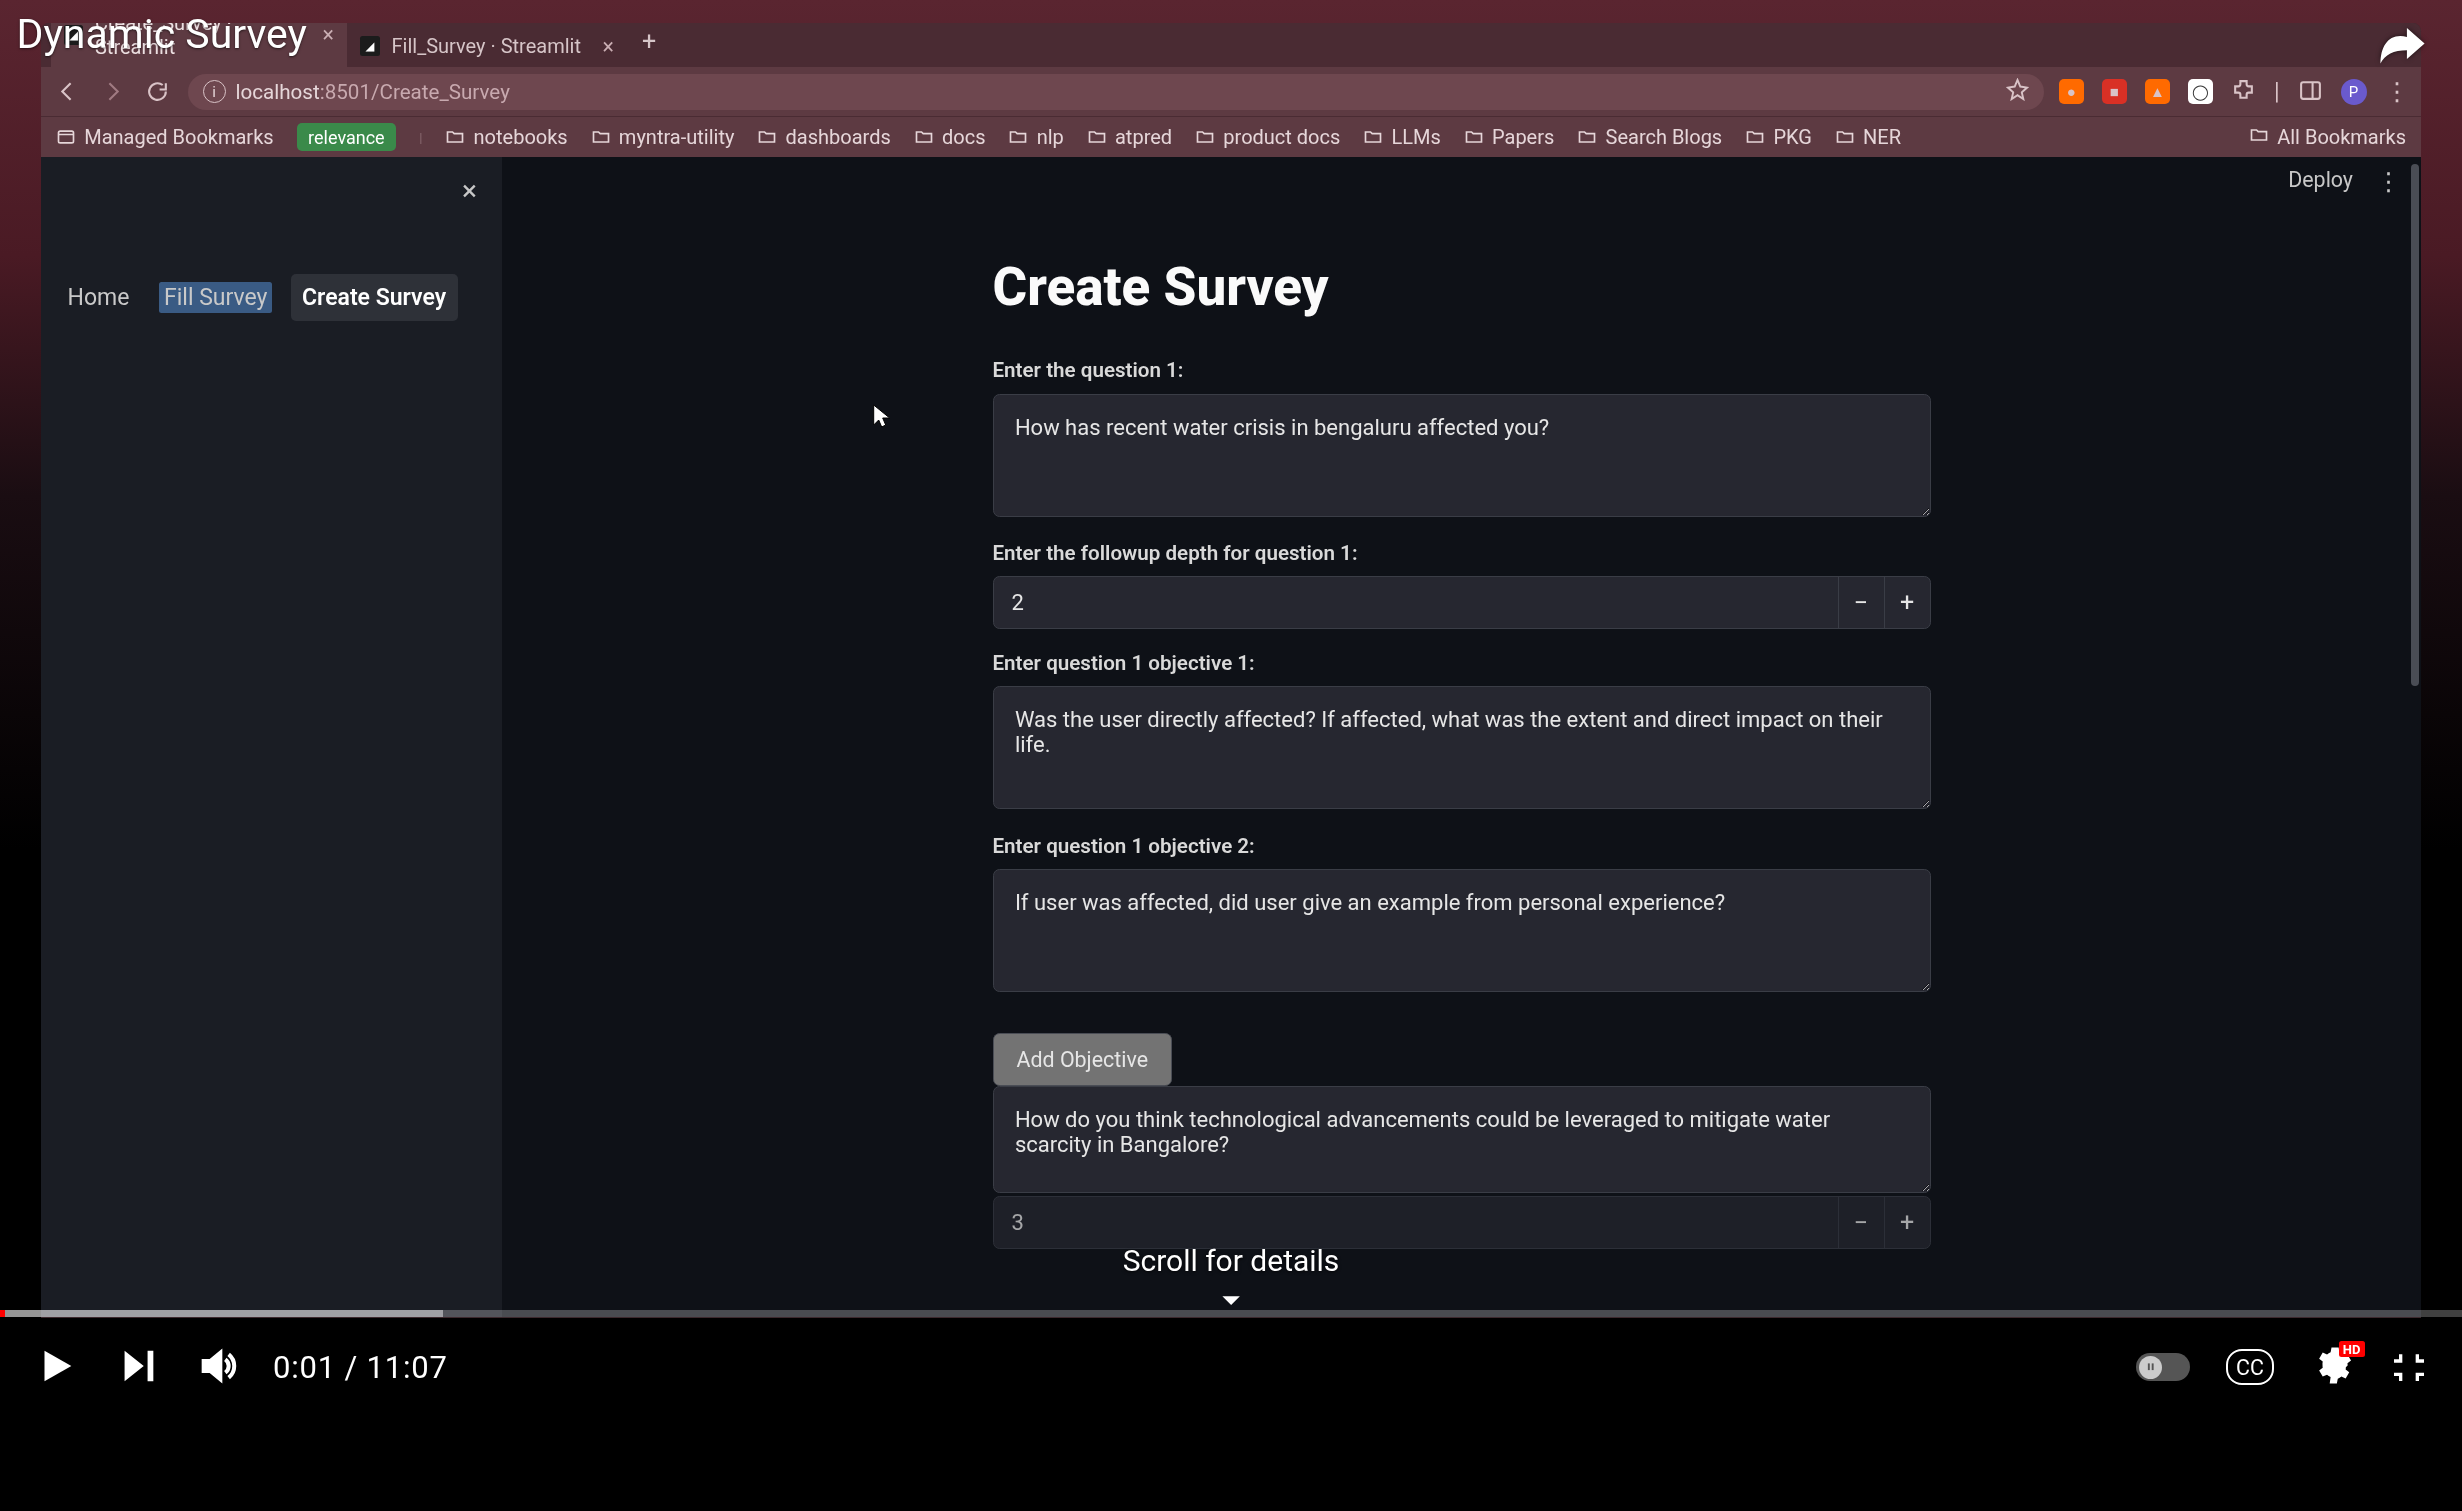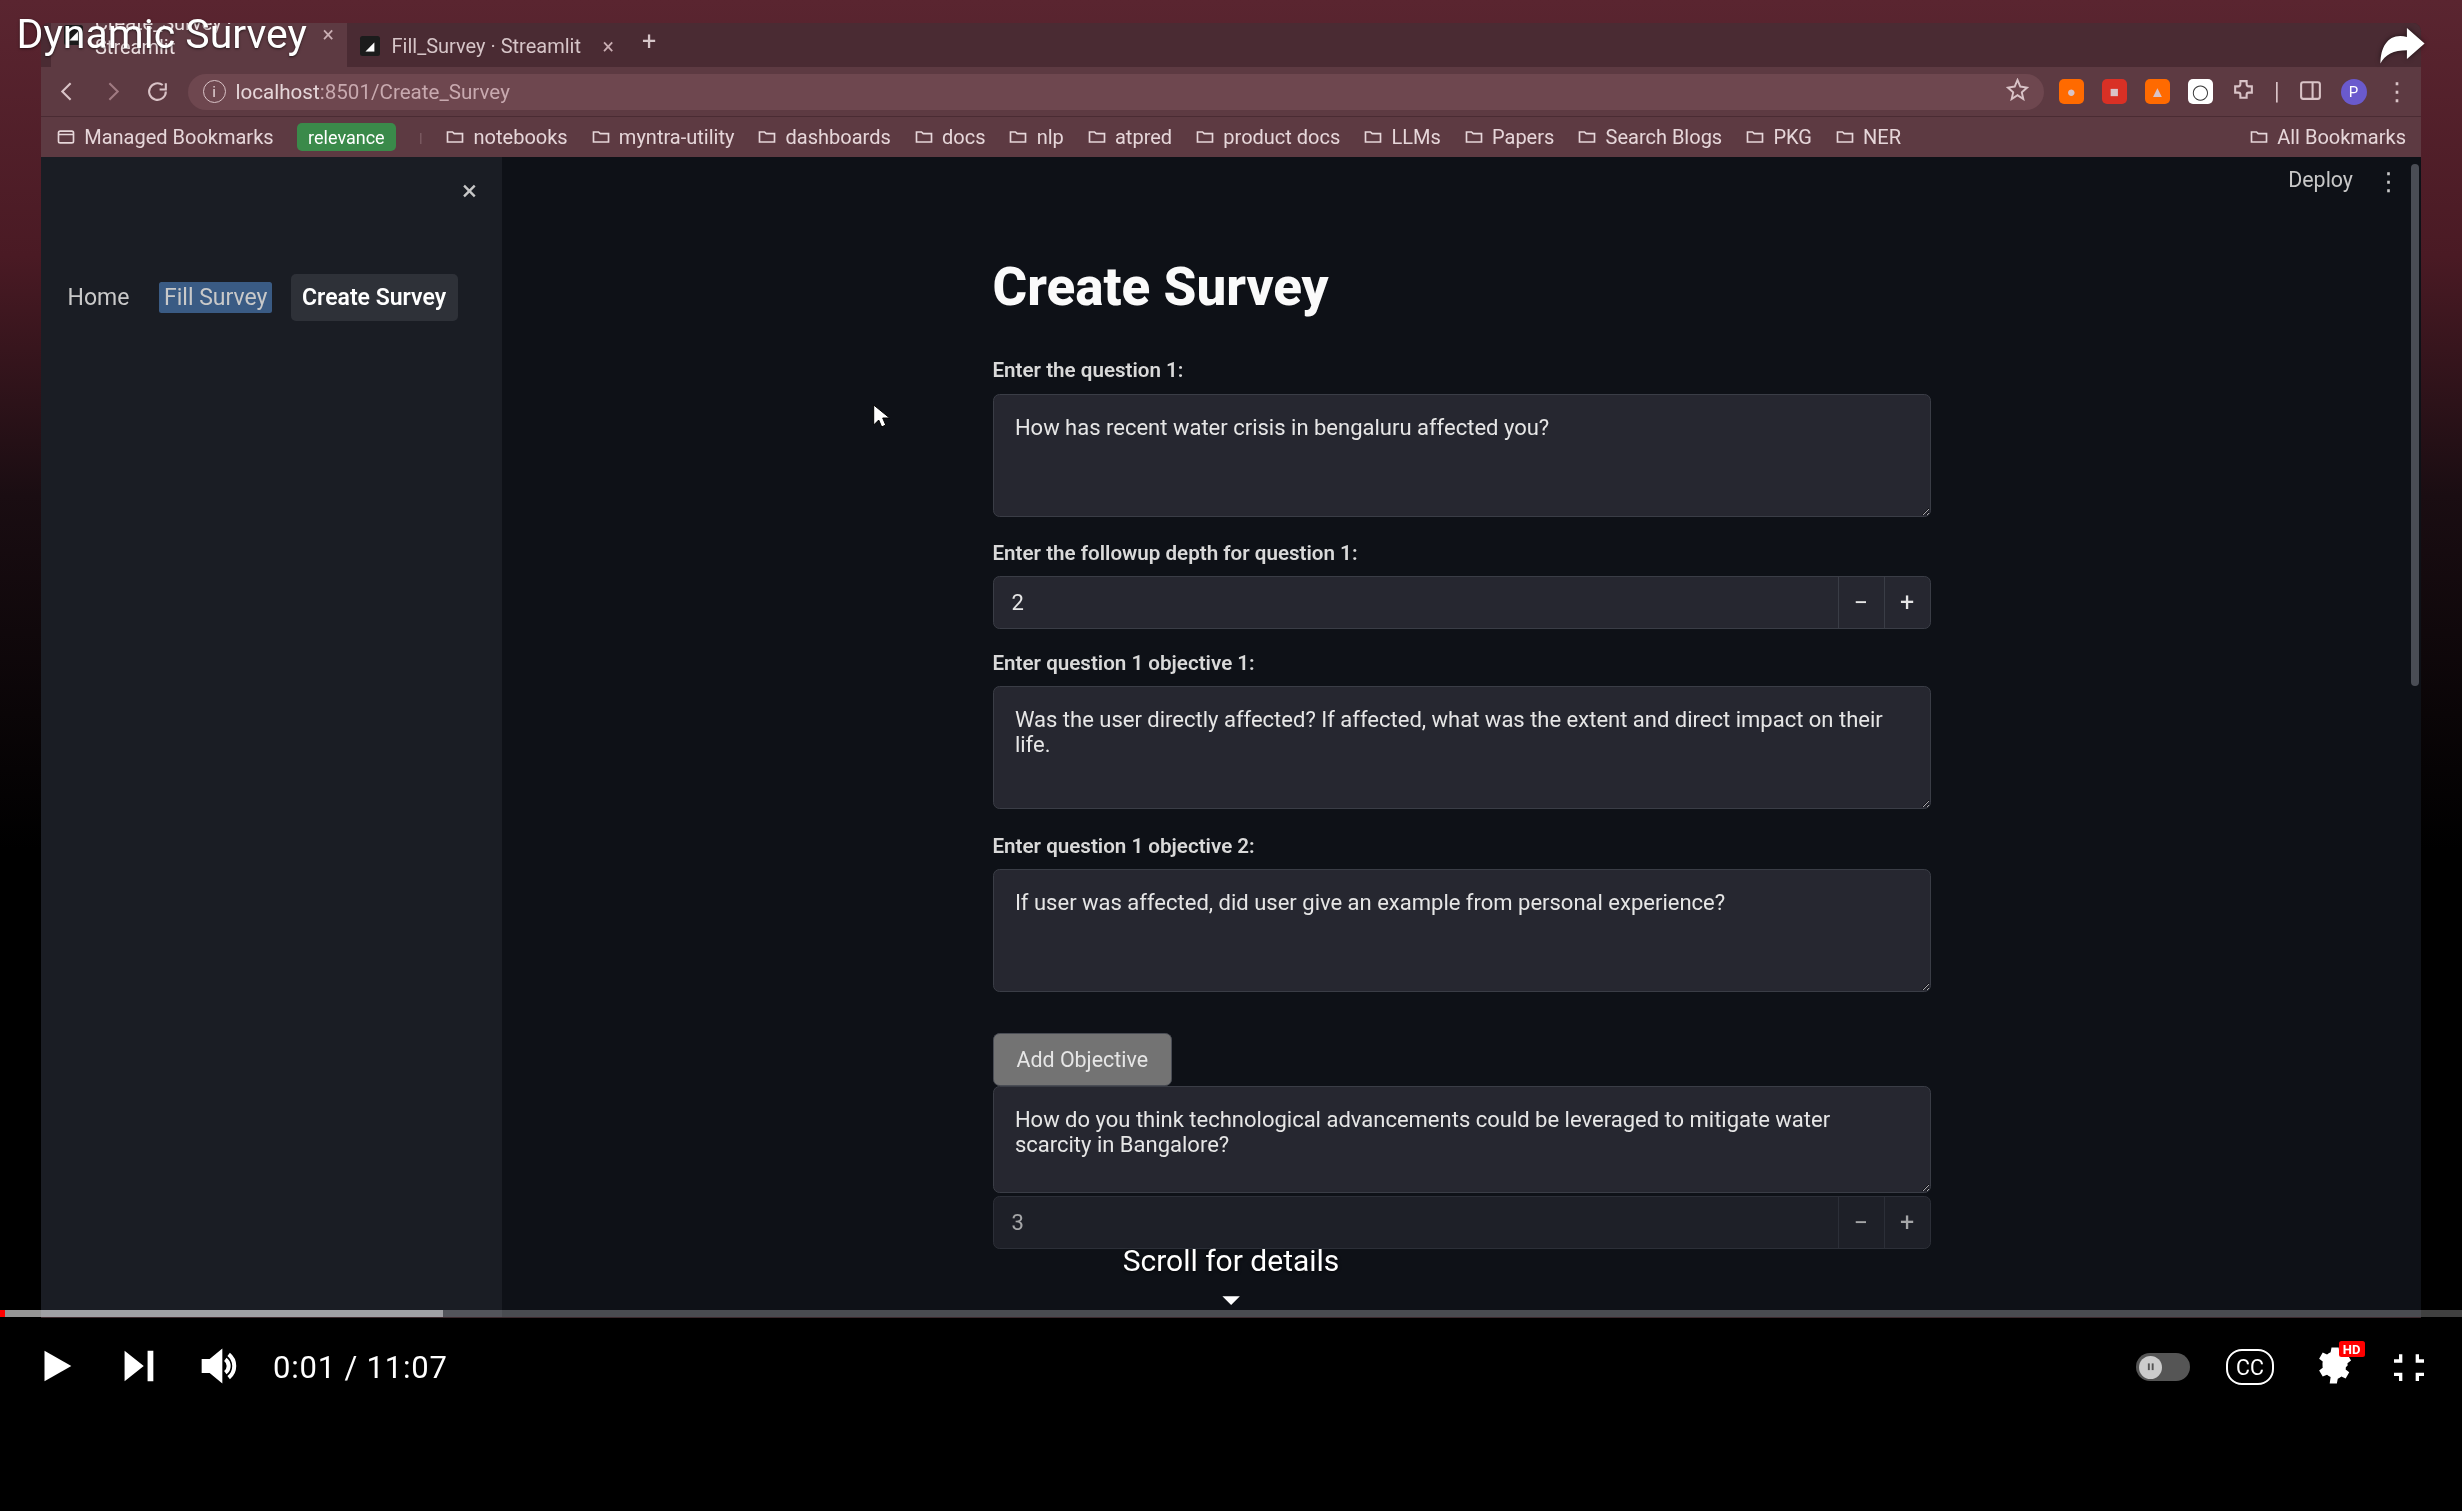--- a/index.html
+++ b/index.html
@@ -29,21 +29,21 @@
   .ext-ico{width:25px;height:25px;border-radius:5px;display:flex;align-items:center;justify-content:center;font-size:15px}
   .ext-red{background:#d93025}
   .ext-org{background:#ff6a00}
   .ext-wht{background:#fff;color:#333}
   .avatar{width:26px;height:26px;border-radius:50%;background:#6a5acd;color:#fff;display:flex;align-items:center;justify-content:center;font-size:15px}
 
   .bookbar{height:41px;background:#5d3a42;display:flex;align-items:center;gap:23px;padding:16px 15px;border-top:0.8px solid #4a2b33}
   .bm{display:flex;align-items:center;gap:8.2px;color:#e6d6d9;font-size:20px;white-space:nowrap}
   .bm svg{width:20px;height:20px;stroke:#e6d6d9;fill:none;stroke-width:2}
   .pill{background:#3a8a4a;color:#fff;padding:3.3px 11.5px;border-radius:5px;font-size:18px}
-  .bookbar-right{margin-left:auto;display:flex;align-items:center;gap:8.2px;color:#e6d6d9;font-size:20px}
+  .bookbar-right{margin-left:auto;display:flex;gap:8.2px;color:#e6d6d9;font-size:20px}
 
   
   .app{height:calc(100% - 135px);background:#0e1117;display:flex;position:relative}
   .sidebar{width:461px;background:#1a1d24;position:relative;padding:26px 15px}
   .sidebar-close{position:absolute;top:16.5px;right:25px;color:#c7c7c7;font-size:28px;cursor:pointer}
   .side-list{margin-top:91px;display:flex;flex-direction:row;gap:6.6px}
   .side-item{padding:10px 11.5px;color:#c9c9c9;font-size:23px;border-radius:5px;cursor:pointer}
   .side-item.sel{background:#2e3138;color:#fff;font-weight:600}
   .side-label.hl{background:#3a5b84;padding:1.6px 5px;border-radius:2.5px}
 

